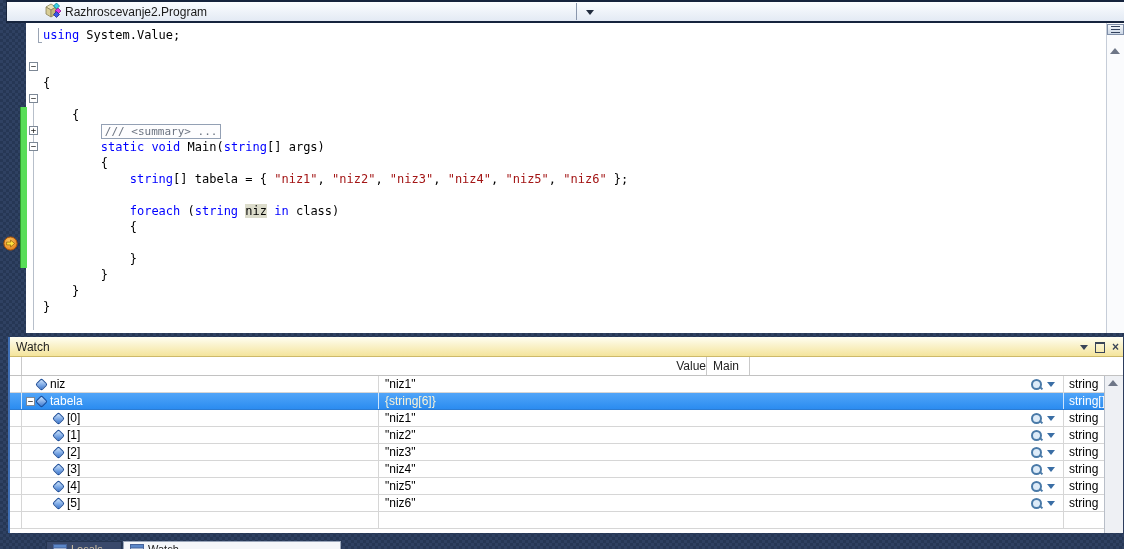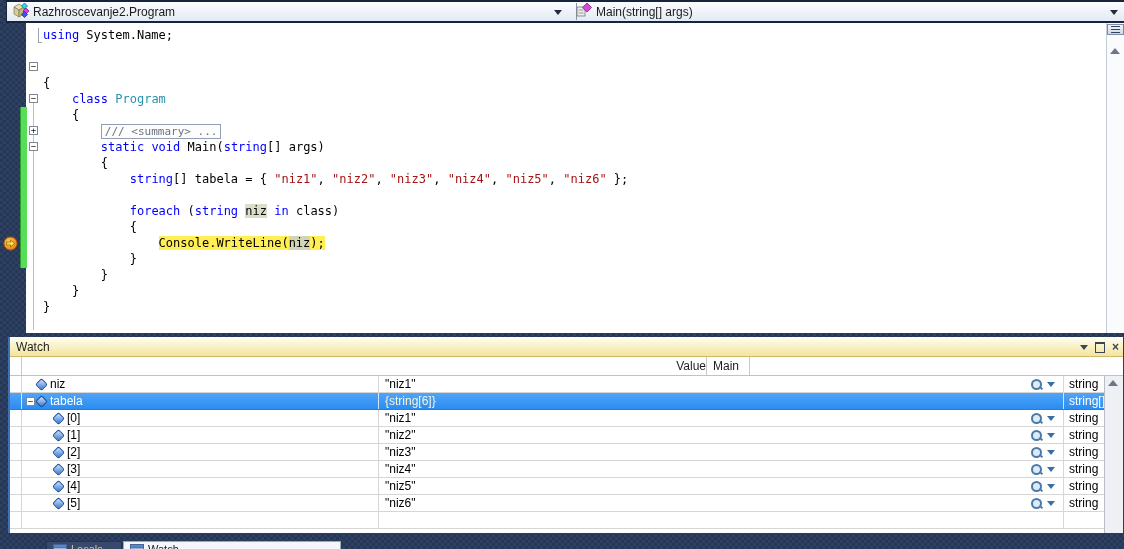--- a/index.html
+++ b/index.html
@@ -9,21 +9,21 @@
     background-image:
       linear-gradient(45deg,#263755 25%,transparent 25%,transparent 75%,#263755 75%),
       linear-gradient(45deg,#263755 25%,transparent 25%,transparent 75%,#263755 75%);
     background-size:6px 6px;background-position:0 0,3px 3px;
     font-family:"Liberation Sans",sans-serif;
   }
   
   .navbar{position:absolute;left:6px;top:0;right:0;height:23px;box-sizing:border-box;
     border-top:2px solid #16243d;border-bottom:2px solid #16243d;border-left:1px solid #16243d;
     background:linear-gradient(#fbfdff,#e3eaf4);display:flex;}
-  .combo{position:relative;display:flex;align-items:center;height:100%;font-size:12px;color:#1a1a1a;cursor:default;}
+  .combo{position:relative;display:flex;align-items:center;height:100%;font-size:12px;color:#1a1a1a;cursor:default;margin-left:32px;}
   .combo-left{width:563px;}
   .combo-right{flex:1;}
   .combo .lbl{margin-left:4px;white-space:nowrap;}
   .combo-sep{position:absolute;left:569px;top:1px;bottom:1px;width:1px;background:#8a97ad;}
   .dd-arrow{width:0;height:0;border-left:4px solid transparent;border-right:4px solid transparent;border-top:5px solid #222c3e;}
   .dd-left{position:absolute;left:547px;top:8px;}
   .dd-right{position:absolute;right:6px;top:8px;}
   .nav-icon{margin-left:6px;flex:0 0 auto;}
   
   .editor-bg{position:absolute;left:26px;top:23px;width:1080px;height:310px;background:#fff;}
@@ -108,51 +108,37 @@
           <polygon points="6,8 11,5 11,12 6,15" fill="#c4b979" stroke="#8a8258" stroke-width="0.8"></polygon>
           <polygon points="11.5,1 14.5,4 11.5,7 8.5,4" fill="#39d3e6" stroke="#0a7a8a" stroke-width="0.8"></polygon>
           <polygon points="13,6 16,9 13,12 10,9" fill="#e53ae5" stroke="#8a1f8a" stroke-width="0.8"></polygon>
           <polygon points="11.5,9.5 14.5,12.5 11.5,15.5 8.5,12.5" fill="#3a59e5" stroke="#1f2f8a" stroke-width="0.8"></polygon>
         </svg>
       </span>
       <span class="lbl">Razhroscevanje2.Program</span>
       <span class="dd-arrow dd-left"></span>
     </div>
     <div class="combo-sep"></div>
-    <div class="combo combo-right">
-      <span class="nav-icon">
-        <svg width="16" height="16" viewBox="0 0 16 16">
-          <rect x="1" y="5" width="8" height="9" fill="#ececec" stroke="#787878" stroke-width="0.8"></rect>
-          <line x1="2.5" y1="8" x2="7.5" y2="8" stroke="#9a9a9a" stroke-width="1"></line>
-          <line x1="2.5" y1="11" x2="7.5" y2="11" stroke="#9a9a9a" stroke-width="1"></line>
-          <polygon points="11,1 15.5,5.5 11,10 6.5,5.5" fill="#d94ad9" stroke="#8a1f8a" stroke-width="0.8"></polygon>
-        </svg>
-      </span>
-      <span class="lbl">Main(string[] args)</span>
-      <span class="dd-arrow dd-right"></span>
-    </div>
   </div>
 
   <div class="editor-bg"></div>
   <div class="change-bar"></div>
 
   <div class="code-layer">
-      <div class="code-line" style="top: 4px;"><span class="tok-k">using</span><span class="tok-p"> System.Name;</span></div>
+      <div class="code-line" style="top: 4px;"><span class="tok-k">using</span><span class="tok-p"> System.Value;</span></div>
       <div class="code-line" style="top: 20px;"></div>
       <div class="code-line" style="top: 52px;"><span class="tok-p">{</span></div>
-      <div class="code-line" style="top: 68px;"><span class="tok-p">    </span><span class="tok-k">class</span><span class="tok-p"> </span><span class="tok-t">Program</span></div>
       <div class="code-line" style="top: 84px;"><span class="tok-p">    {</span></div>
       <div class="code-line" style="top: 116px;"><span class="tok-p">        </span><span class="tok-k">static</span><span class="tok-p"> </span><span class="tok-k">void</span><span class="tok-p"> Main(</span><span class="tok-k">string</span><span class="tok-p">[] args)</span></div>
       <div class="code-line" style="top: 100px;"><span class="tok-p">        </span><span class="tok-c">/// &lt;summary&gt; ...</span></div>
       <div class="code-line" style="top: 132px;"><span class="tok-p">        {</span></div>
       <div class="code-line" style="top: 148px;"><span class="tok-p">            </span><span class="tok-k">string</span><span class="tok-p">[] tabela = { </span><span class="tok-s">"niz1"</span><span class="tok-p">, </span><span class="tok-s">"niz2"</span><span class="tok-p">, </span><span class="tok-s">"niz3"</span><span class="tok-p">, </span><span class="tok-s">"niz4"</span><span class="tok-p">, </span><span class="tok-s">"niz5"</span><span class="tok-p">, </span><span class="tok-s">"niz6"</span><span class="tok-p"> };</span></div>
       <div class="code-line" style="top: 164px;"></div>
       <div class="code-line" style="top: 180px;"><span class="tok-p">            </span><span class="tok-k">foreach</span><span class="tok-p"> (</span><span class="tok-k">string</span><span class="tok-p"> </span><span class="tok-r">niz</span><span class="tok-p"> </span><span class="tok-k">in</span><span class="tok-p"> class)</span></div>
       <div class="code-line" style="top: 196px;"><span class="tok-p">            {</span></div>
-      <div class="code-line" style="top: 212px;"><span class="tok-p">                </span><span class="tok-y">Console.WriteLine(</span><span class="tok-ry">niz</span><span class="tok-y">);</span></div>
       <div class="code-line" style="top: 228px;"><span class="tok-p">            }</span></div>
       <div class="code-line" style="top: 244px;"><span class="tok-p">        }</span></div>
       <div class="code-line" style="top: 260px;"><span class="tok-p">    }</span></div>
       <div class="code-line" style="top: 276px;"><span class="tok-p">}</span></div>
     </div>
   <div class="code-layer" id="outline-margin">
     <div class="outline-guide" style="top:71px;left:33px;height:236px;position:absolute;"></div>
     <div class="using-bracket" style="top:5px;"></div>
   <div class="outline-box" style="left: 29px; top: 39px;">−</div>
       <div class="outline-box" style="left: 29px; top: 71px;">−</div>

